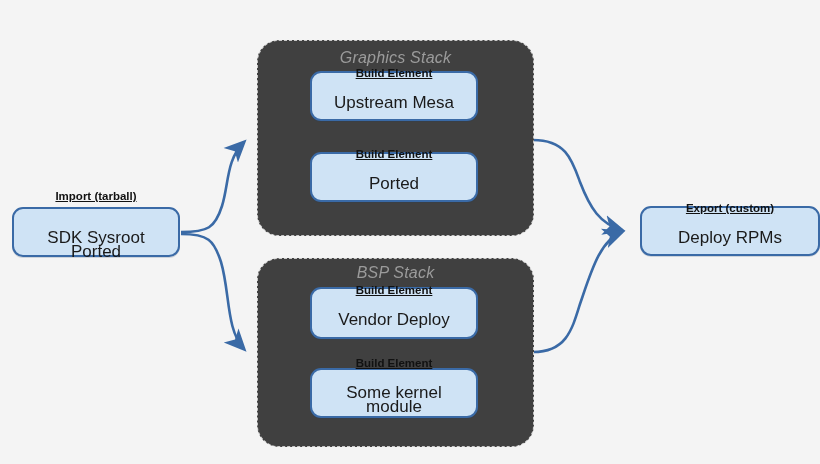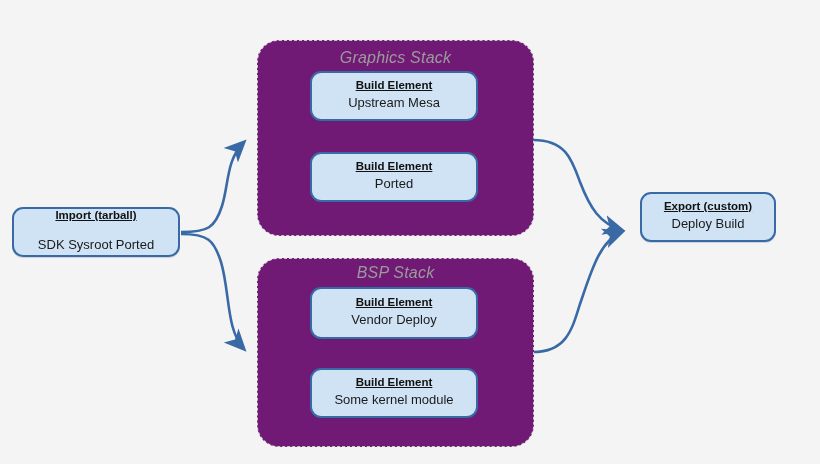--- a/index.html
+++ b/index.html
@@ -22,21 +22,21 @@
     width: 820px;
     height: 464px;
     pointer-events: none;
   }
 
   
   .group {
     position: absolute;
     border: 1.6px dashed #c9c9c9;
     border-radius: 22px;
-    background: #701a75;
+    background: #404040;
     box-sizing: border-box;
   }
   .group-title {
     position: absolute;
     left: 0;
     right: 0;
     text-align: center;
     font-style: italic;
     font-size: 16px;
     color: #9b9b9b;
@@ -59,24 +59,24 @@
     box-shadow: 0 1px 0 rgba(30,60,100,0.18);
   }
   .node-title {
     font-size: 11.5px;
     font-weight: bold;
     text-decoration: underline;
     line-height: 14px;
     color: #111111;
   }
   .node-sub {
-    font-size: 13px;
+    font-size: 17px;
     line-height: 14px;
     color: #1a1a1a;
-    padding: 4px 6px;
+    padding: 16px 6px;
   }
   .node.strong {
     border-width: 2px;
     border-color: #3a6aa6;
     align-items: center;
   }
 </style>
 </head>
 <body>
 
@@ -124,18 +124,18 @@
   <div class="node strong" style="left:310px; top:368px; width:168px; height:50px;">
     <div class="node-title">Build Element</div>
     <div class="node-sub">Some kernel module</div>
   </div>
 
   <div class="node strong" style="left:12px; top:207px; width:168px; height:50px;gap:12px;">
     <div class="node-title">Import (tarball)</div>
     <div class="node-sub">SDK Sysroot Ported</div>
   </div>
 
-  <div class="node strong" style="left:640px; top:192px; width:136px; height:50px;">
+  <div class="node strong" style="left:640px; top:206px; width:180px; height:50px;">
     <div class="node-title">Export (custom)</div>
-    <div class="node-sub">Deploy Build</div>
+    <div class="node-sub">Deploy RPMs</div>
   </div>
 
 </div>
 
 </body></html>

